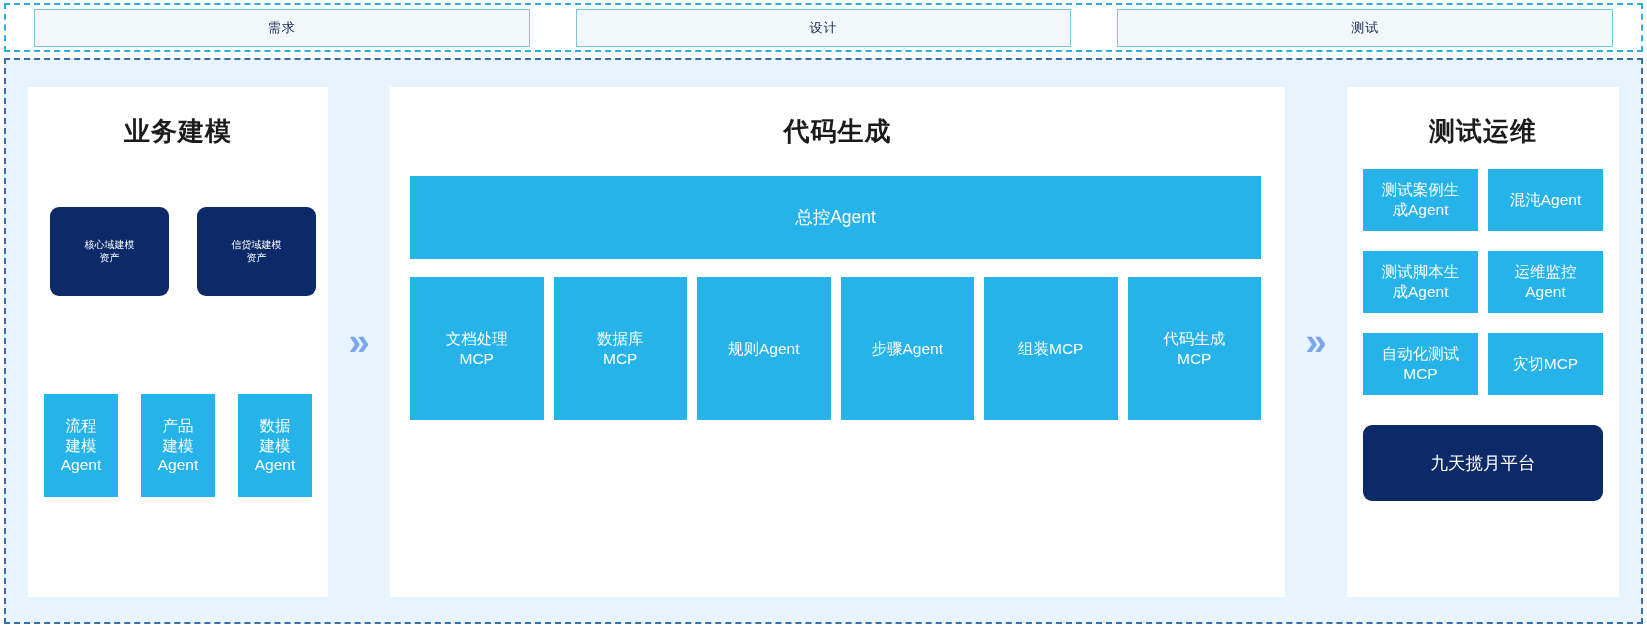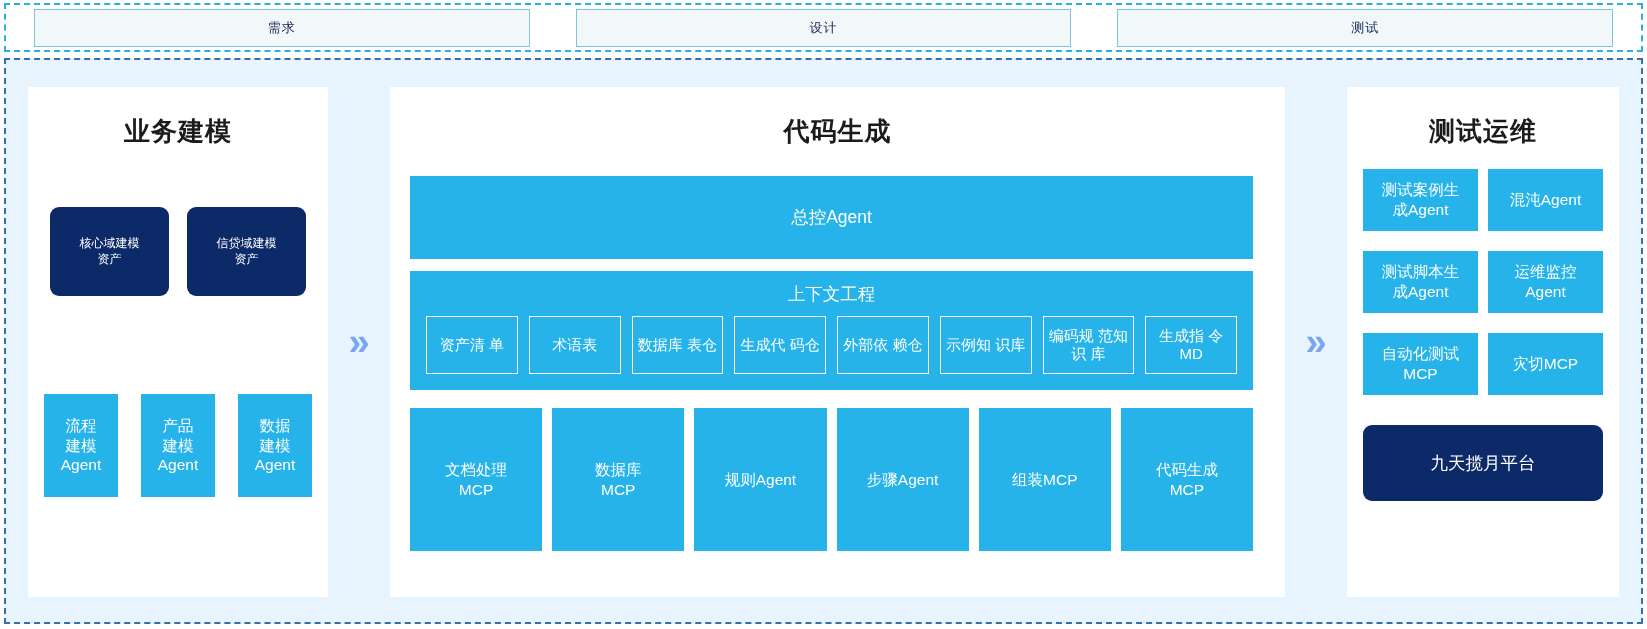--- a/index.html
+++ b/index.html
@@ -117,37 +117,38 @@
   
   .left-assets {
     display: flex;
     gap: 18px;
     justify-content: center;
     margin-top: 58px;
   }
   .left-assets .tile {
     width: 119px;
     height: 89px;
-    font-size: 12px;
+    font-size: 10px;
+    margin-left: 10px;
   }
   .left-agents {
     display: flex;
     gap: 23px;
     justify-content: center;
     margin-top: 98px;
   }
   .left-agents .tile {
     width: 74px;
     height: 103px;
     font-size: 15.5px;
   }
 
   
   .center-inner {
-    padding: 0 32px 0 20px;
+    padding: 0 24px 0 20px;
     display: flex;
     flex-direction: column;
   }
   .master-agent {
     margin-top: 27px;
     height: 83px;
     font-size: 17.5px;
   }
   .ctx-block {
     margin-top: 12px;
@@ -249,41 +250,20 @@
       <span>»</span>
     </div>
 
     <div class="panel panel-center">
       <div class="panel-title">代码生成</div>
 
       <div class="center-inner">
 
         <div class="tile tile-cyan master-agent">总控Agent</div>
 
-        <div class="ctx-block">
-          <div class="ctx-title">上下文工程</div>
-          <div class="ctx-chips">
-            <div class="ctx-chip">资产清
-单</div>
-            <div class="ctx-chip">术语表</div>
-            <div class="ctx-chip">数据库
-表仓</div>
-            <div class="ctx-chip">生成代
-码仓</div>
-            <div class="ctx-chip">外部依
-赖仓</div>
-            <div class="ctx-chip">示例知
-识库</div>
-            <div class="ctx-chip">编码规
-范知识
-库</div>
-            <div class="ctx-chip">生成指
-令MD</div>
-          </div>
-        </div>
 
         <div class="mcp-row">
           <div class="tile tile-cyan">文档处理
 MCP</div>
           <div class="tile tile-cyan">数据库
 MCP</div>
           <div class="tile tile-cyan">规则Agent</div>
           <div class="tile tile-cyan">步骤Agent</div>
           <div class="tile tile-cyan">组装MCP</div>
           <div class="tile tile-cyan">代码生成

